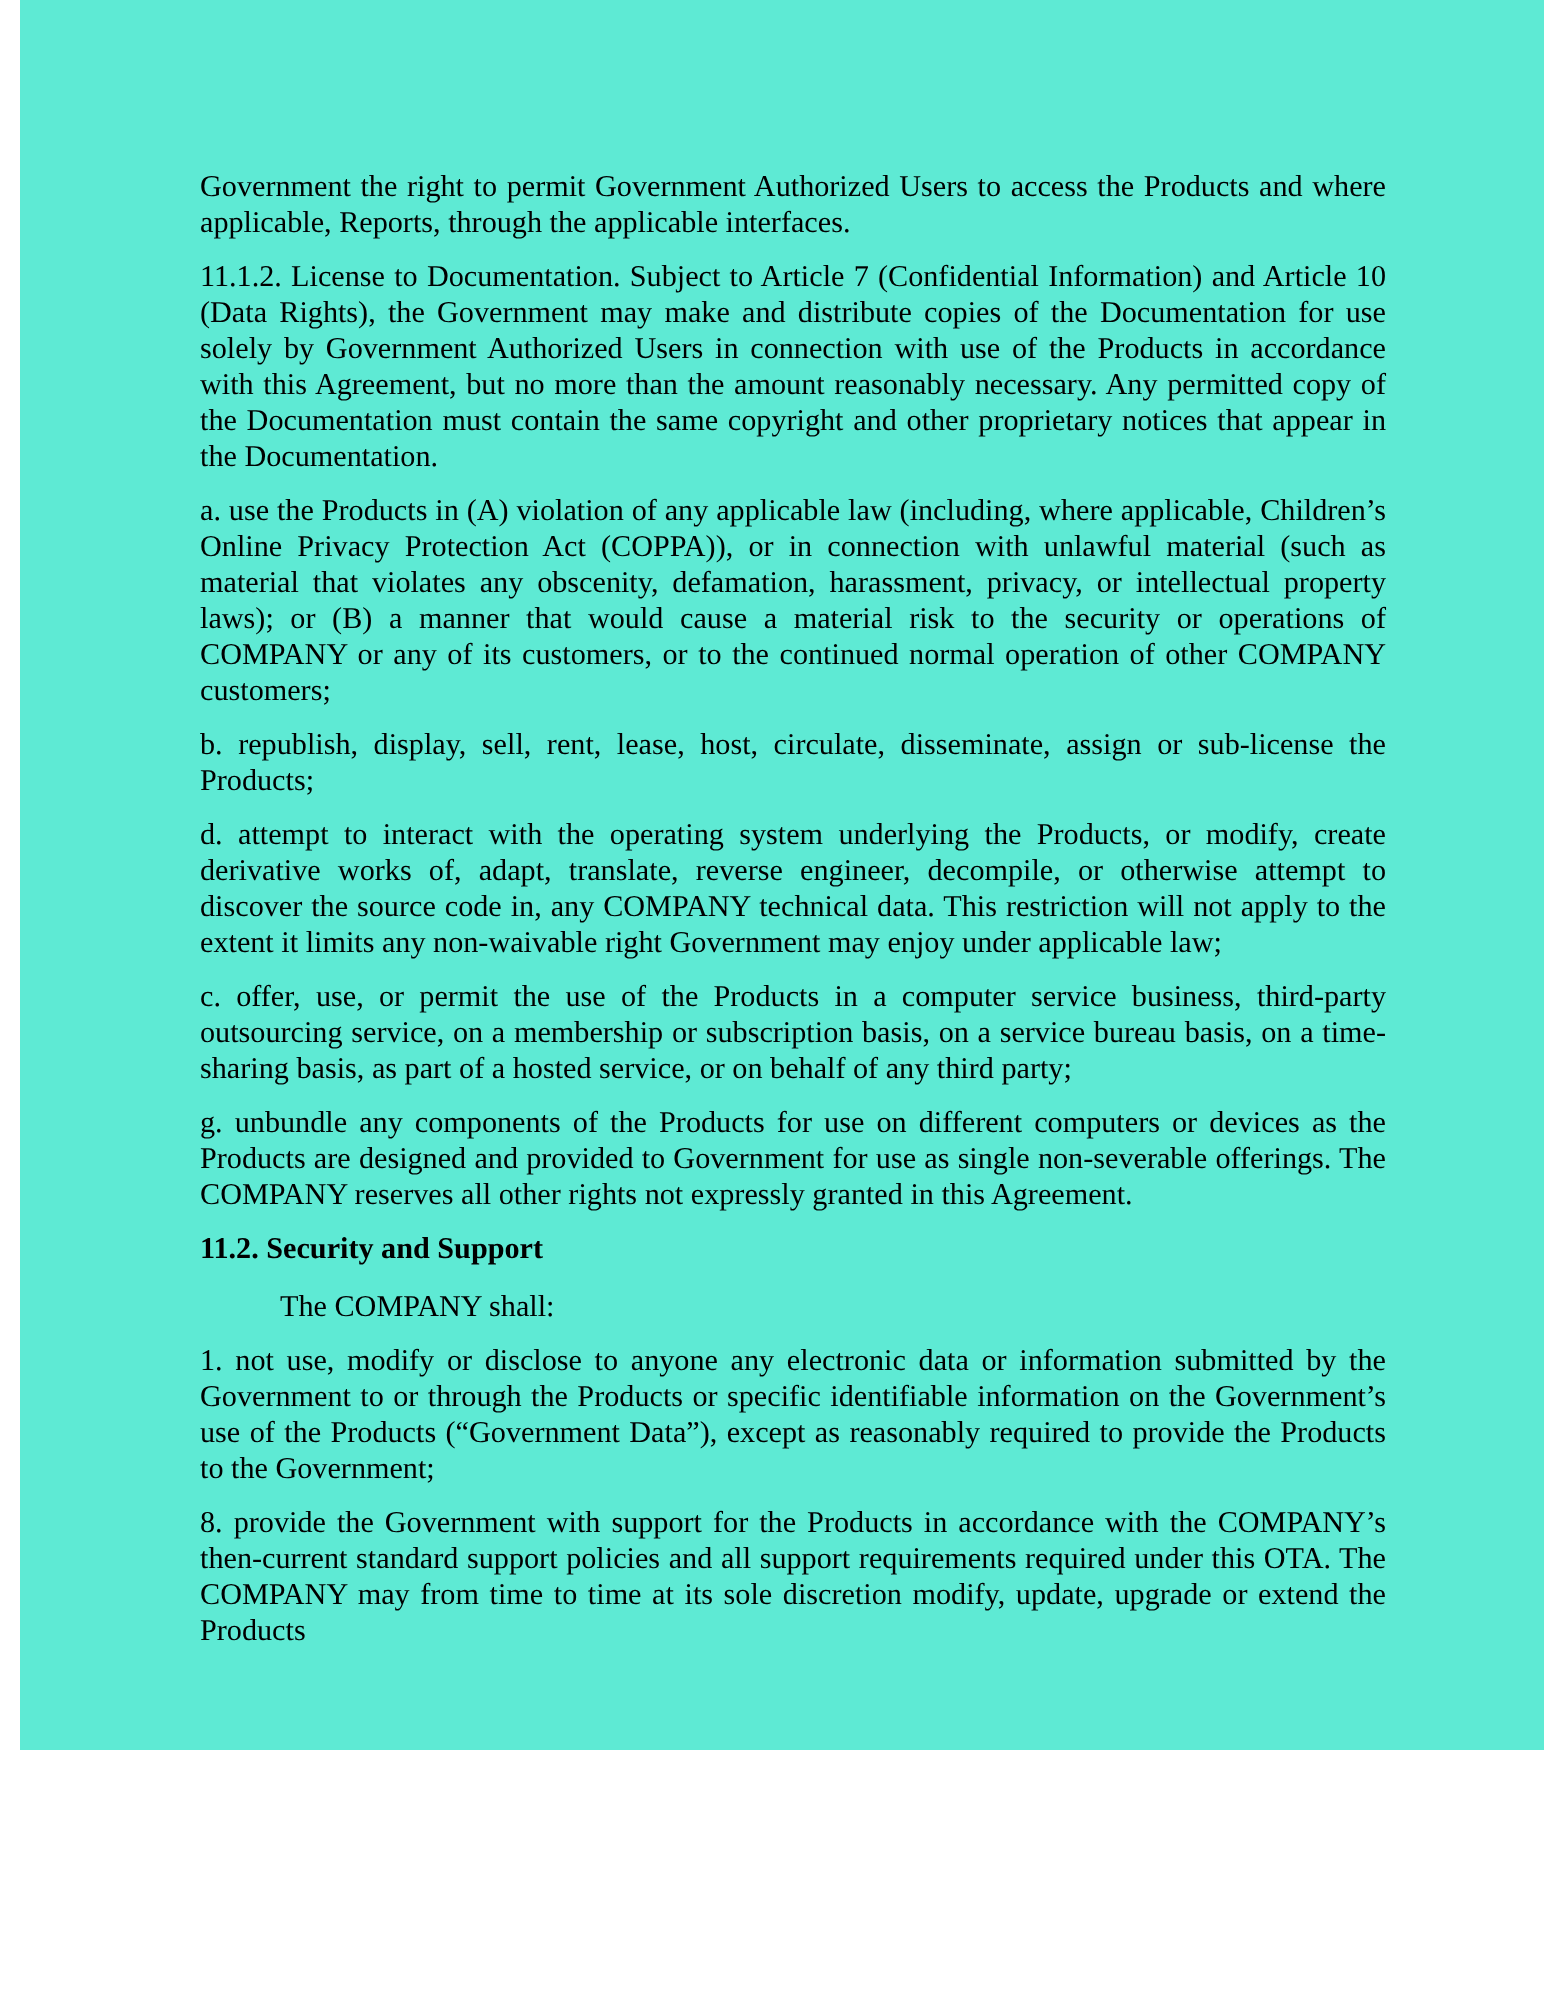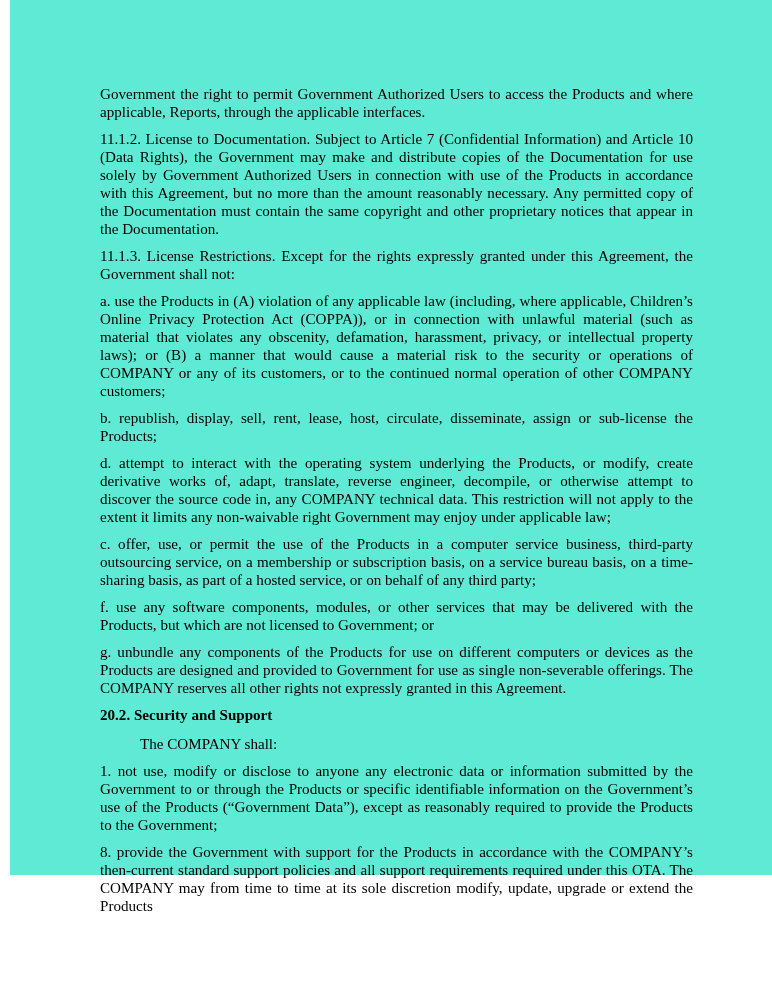--- a/index.html
+++ b/index.html
@@ -47,25 +47,23 @@
     margin-left: 40px;
   }
 </style>
 </head>
 <body>
 
 <div class="page">
   <div class="content">
     <p>Government the right to permit Government Authorized Users to access the Products and where applicable, Reports, through the applicable interfaces.</p>
     <p>11.1.2. License to Documentation. Subject to Article 7 (Confidential Information) and Article 10 (Data Rights), the Government may make and distribute copies of the Documentation for use solely by Government Authorized Users in connection with use of the Products in accordance with this Agreement, but no more than the amount reasonably necessary. Any permitted copy of the Documentation must contain the same copyright and other proprietary notices that appear in the Documentation.</p>
-    <p>11.1.3. License Restrictions. Except for the rights expressly granted under this Agreement, the Government shall not:</p>
     <p class="indent">a. use the Products in (A) violation of any applicable law (including, where applicable, Children’s Online Privacy Protection Act (COPPA)), or in connection with unlawful material (such as material that violates any obscenity, defamation, harassment, privacy, or intellectual property laws); or (B) a manner that would cause a material risk to the security or operations of COMPANY or any of its customers, or to the continued normal operation of other COMPANY customers;</p>
     <p class="indent">b. republish, display, sell, rent, lease, host, circulate, disseminate, assign or sub-license the Products;</p>
     <p class="indent">d. attempt to interact with the operating system underlying the Products, or modify, create derivative works of, adapt, translate, reverse engineer, decompile, or otherwise attempt to discover the source code in, any COMPANY technical data. This restriction will not apply to the extent it limits any non-waivable right Government may enjoy under applicable law;</p>
     <p class="indent">c. offer, use, or permit the use of the Products in a computer service business, third-party outsourcing service, on a membership or subscription basis, on a service bureau basis, on a time-sharing basis, as part of a hosted service, or on behalf of any third party;</p>
-    <p class="indent">f. use any software components, modules, or other services that may be delivered with the Products, but which are not licensed to Government; or</p>
     <p class="indent">g. unbundle any components of the Products for use on different computers or devices as the Products are designed and provided to Government for use as single non-severable offerings. The COMPANY reserves all other rights not expressly granted in this Agreement.</p>
-    <p class="heading">20.2. Security and Support</p>
+    <p class="heading">11.2. Security and Support</p>
     <p class="no-justify">The COMPANY shall:</p>
     <p class="indent">1. not use, modify or disclose to anyone any electronic data or information submitted by the Government to or through the Products or specific identifiable information on the Government’s use of the Products (“Government Data”), except as reasonably required to provide the Products to the Government;</p>
     <p class="indent">8. provide the Government with support for the Products in accordance with the COMPANY’s then-current standard support policies and all support requirements required under this OTA. The COMPANY may from time to time at its sole discretion modify, update, upgrade or extend the Products</p>
   </div>
 </div>
 
 </body></html>

